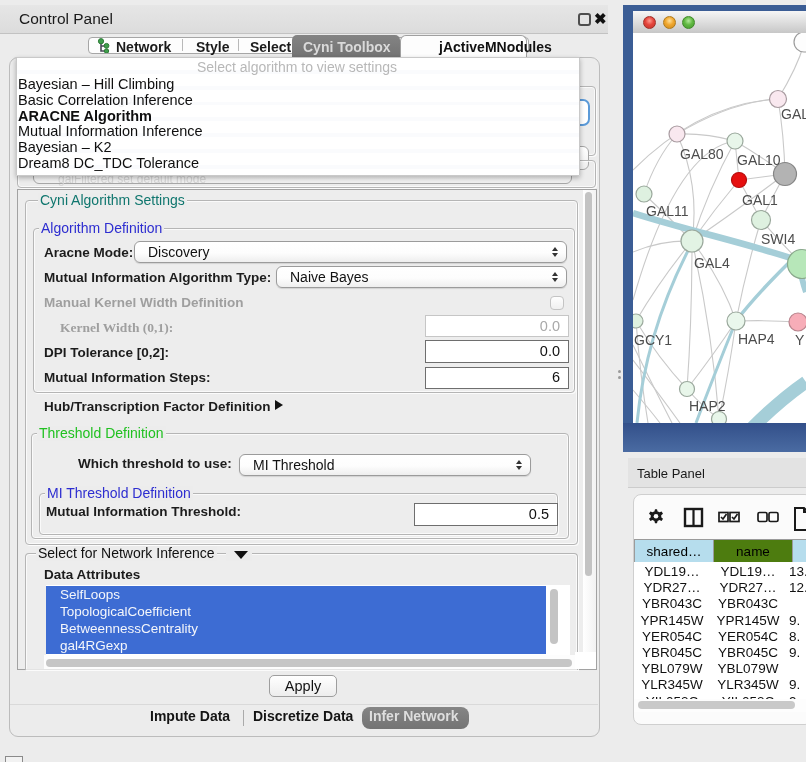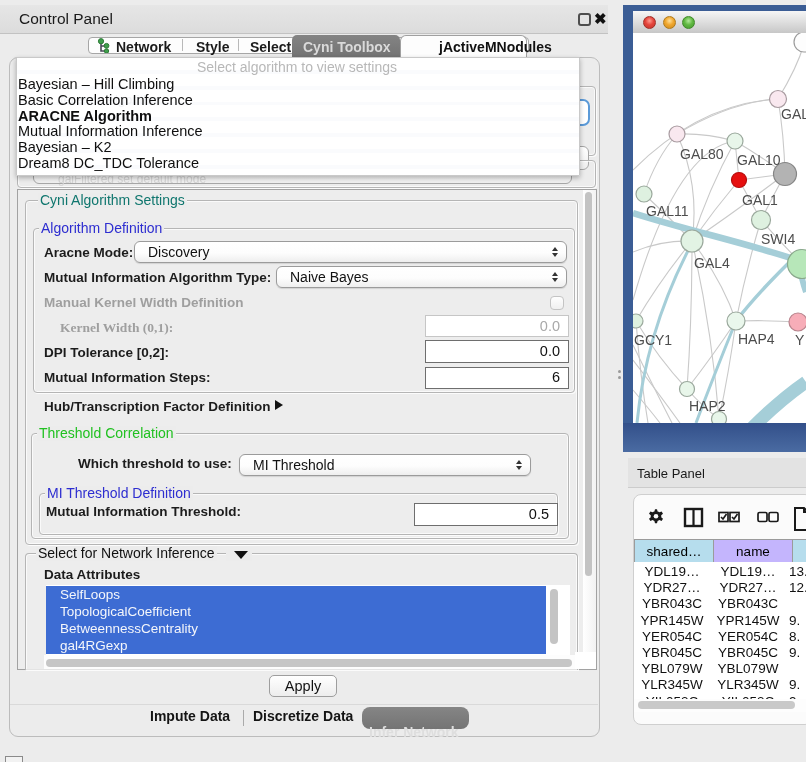--- a/index.html
+++ b/index.html
@@ -109,21 +109,21 @@
 <div class="abs blbl" style="left:44px;top:345px;">DPI Tolerance [0,2]:</div>
 <div class="field" style="left:425px;top:340px;width:144px;height:23px;border:1.5px solid #6e6e6e;line-height:20px;">0.0</div>
 
 <div class="abs blbl" style="left:44px;top:370px;">Mutual Information Steps:</div>
 <div class="field" style="left:425px;top:367px;width:144px;height:22px;border:1.5px solid #6e6e6e;line-height:19px;">6</div>
 
 <div class="abs blbl" style="left:44px;top:399px;text-align:center;">Hub/Transcription Factor Definition</div>
 <div class="abs" style="left:275px;top:400px;width:0;height:0;border-top:5.5px solid transparent;border-bottom:5.5px solid transparent;border-left:8.5px solid #111;"></div>
 
 <div class="abs etch" style="left:31px;top:433px;width:536px;height:104px;">
-  <span class="gtitle" style="left:5px;color:#21c121;">Threshold Correlation</span>
+  <span class="gtitle" style="left:5px;color:#21c121;">Threshold Definition</span>
 </div>
 <div class="abs blbl" style="left:78px;top:456px;">Which threshold to use:</div>
 <div class="combo" style="left:239px;top:454px;width:290px;">
   <span class="ct">MI Threshold</span>
   <span class="arrows">
       <span class="tri-up"></span>
       <span class="tri-dn"></span>
     </span>
 </div>
 
@@ -151,21 +151,21 @@
 <div class="abs" style="left:46px;top:658.5px;width:526px;height:8px;background:#c6c6c6;border-radius:4px;"></div>
 <div class="abs" style="left:575px;top:652px;width:21px;height:17px;background:#fff;"></div>
 
 <div class="abs" style="left:269px;top:675px;width:68px;height:22px;border:1px solid #9e9e9e;border-radius:5px;background:linear-gradient(#ffffff,#ededed);box-sizing:border-box;text-align:center;font-size:14.5px;line-height:21px;color:#111;">Apply</div>
 
 <div class="abs" style="left:10px;top:704px;width:588px;height:1px;background:#d9d9d9;"></div>
 <div class="abs" style="left:150px;top:708px;font-size:14px;font-weight:bold;color:#141414;">Impute Data</div>
 <div class="abs" style="left:243px;top:710px;width:1px;height:16px;background:#aaaaaa;"></div>
 <div class="abs" style="left:253px;top:708px;font-size:14px;font-weight:bold;color:#141414;">Discretize Data</div>
 <div class="abs" style="left:362px;top:707px;width:107px;height:22px;background:linear-gradient(#858585,#747474);border-radius:8px;"></div>
-<div class="abs" style="left:369px;top:708px;font-size:14px;font-weight:bold;color:#dedede;margin-top:16px;">Infer Network</div>
+<div class="abs" style="left:369px;top:708px;font-size:14px;font-weight:bold;color:#dedede;">Infer Network</div>
 
 <div class="abs" style="left:5px;top:756px;width:18px;height:12px;border:1.5px solid #8a8a8a;background:#f2f2f2;box-sizing:border-box;"></div>
 
 <div class="abs" style="left:618px;top:370px;width:3px;height:3px;background:#9a9a9a;border-radius:50%;"></div>
 <div class="abs" style="left:618px;top:376px;width:3px;height:3px;background:#9a9a9a;border-radius:50%;"></div>
 
 <div class="abs" style="left:623px;top:5px;width:183px;height:447px;background:#3b5d95;"></div>
 <div class="abs" style="left:623px;top:423px;width:183px;height:29px;background:linear-gradient(#33508a,#4a6ba2);"></div>
 <div class="abs" style="left:633px;top:11px;width:173px;height:22px;background:linear-gradient(#f6f6f6,#c7c7c7);border-bottom:1px solid #8f8f8f;"></div>
 <div class="abs" style="left:643px;top:16px;width:11px;height:11px;border-radius:50%;background:radial-gradient(circle at 50% 35%,#ff9a90 0%,#e4453c 45%,#c0362e 100%);border:0.5px solid #a03028;"></div>
@@ -279,21 +279,21 @@
     <path d="M150 2 L159 2 L163 6 L163 24 L150 24 Z"></path>
     <path d="M159 2 L159 6 L163 6"></path>
   </g>
 </svg>
 
 <div class="abs" style="left:634px;top:539px;width:172px;height:160px;background:#fff;overflow:hidden;">
   <table style="border-collapse:collapse;table-layout:fixed;width:250px;font-family:'Liberation Sans',sans-serif;">
     <tbody>
         <tr style="height:23px;">
       <td style="width:76px;background:#b6dded;border:1px solid #9b9b9b;text-align:center;font-size:13.5px;">shared…</td>
-      <td style="width:76px;background:#c4b5fd;border:1px solid #9b9b9b;text-align:center;font-size:13.5px;margin-left:27px;">name</td>
+      <td style="width:76px;background:#4d7c0f;border:1px solid #9b9b9b;text-align:center;font-size:13.5px;margin-left:27px;">name</td>
       <td style="background:#b6dded;border:1px solid #9b9b9b;text-align:left;padding-left:16px;font-size:13.5px;">Avg</td>
     </tr>
   </tbody>
     </table>
 </div>
 <div class="abs" id="trows" style="left:634px;top:562px;width:172px;height:137px;background:#fff;overflow:hidden;font-size:13.5px;color:#111;">
     <div style="position:absolute;top:2px;left:0;width:76px;text-align:center;">YDL19…</div>
     <div style="position:absolute;top:2px;left:76px;width:76px;text-align:center;">YDL19…</div>
     <div style="position:absolute;top:2px;left:155px;">13.</div>
     <div style="position:absolute;top:18.2px;left:0;width:76px;text-align:center;">YDR27…</div>

